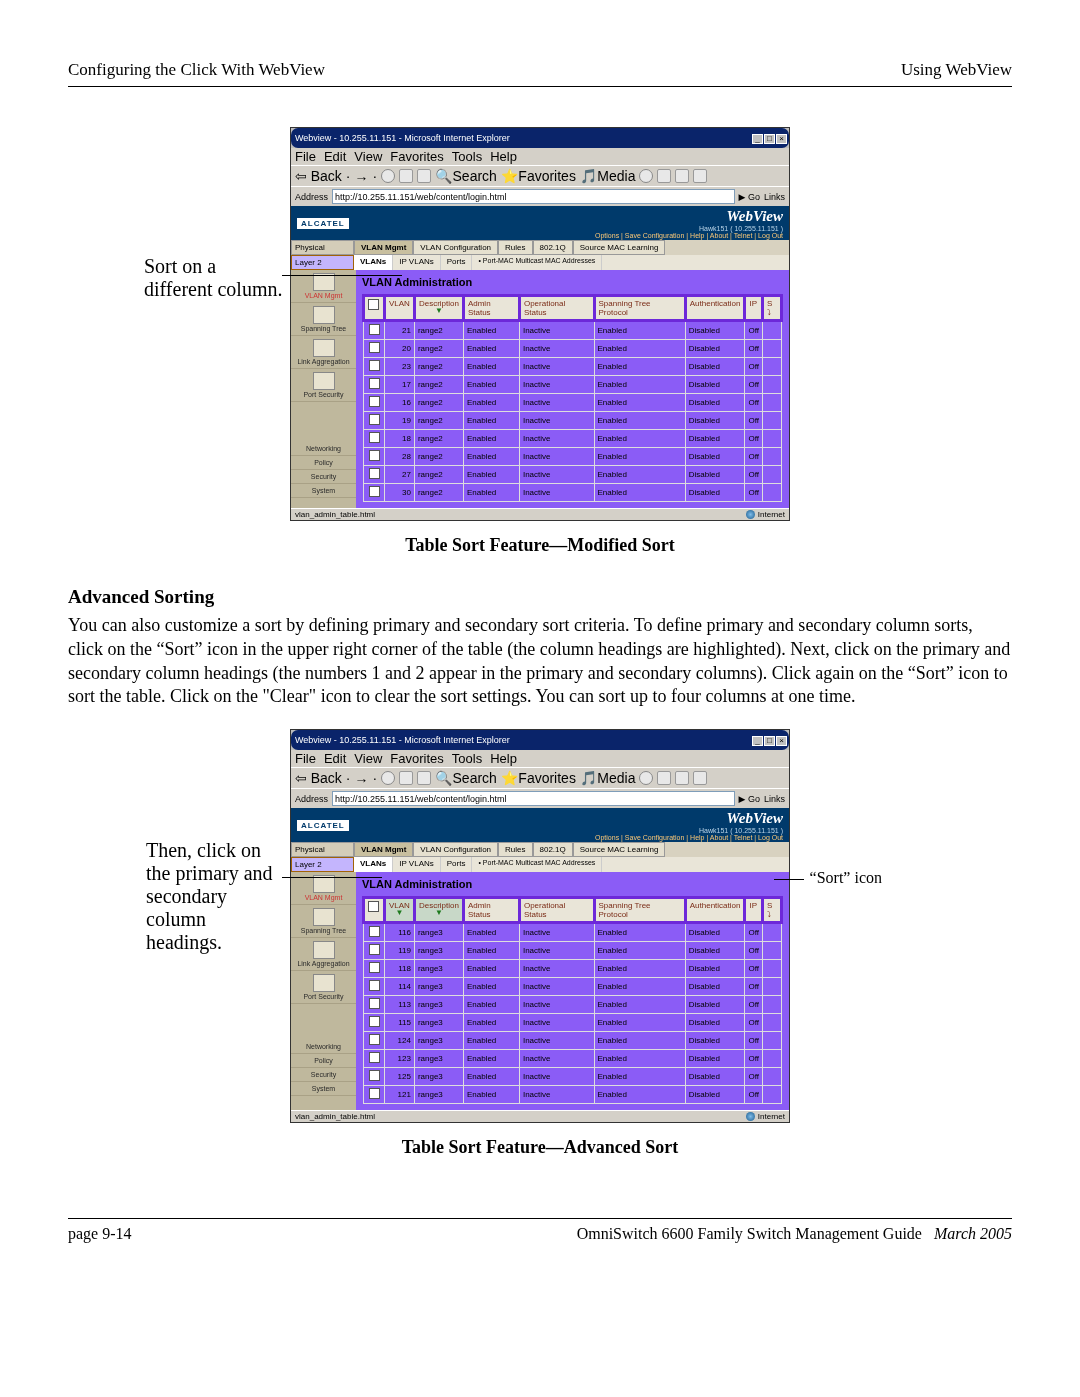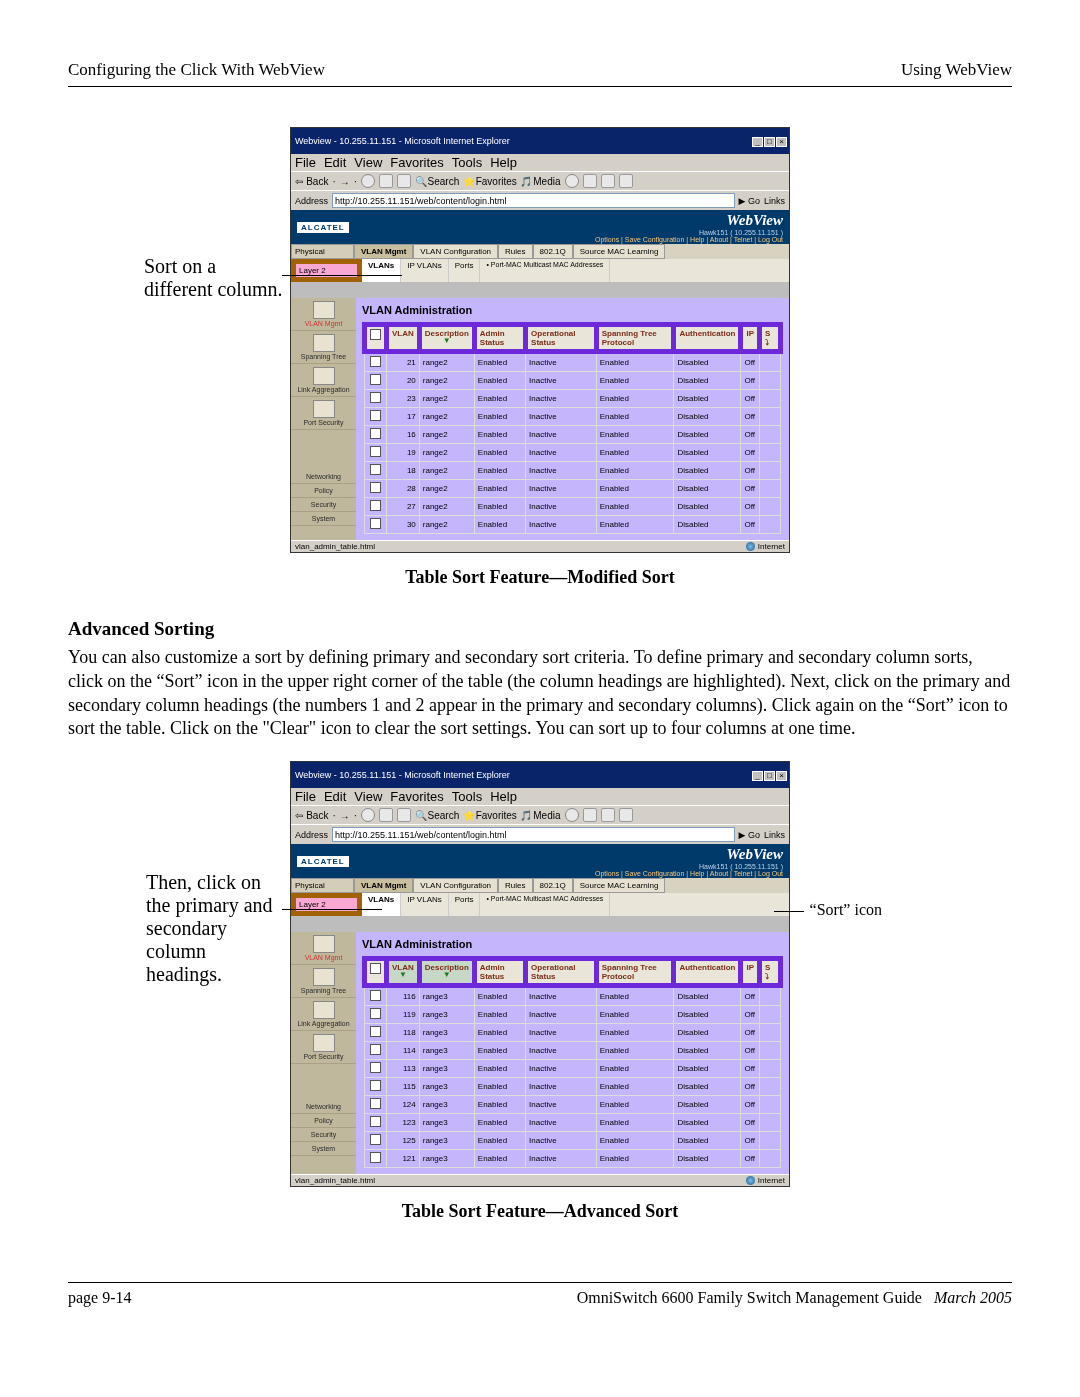--- a/index.html
+++ b/index.html
@@ -55,23 +55,24 @@
     font-family: Tahoma, Arial, sans-serif;
     font-size: 9px;
     color: #000;
   }
   .ie-title {
     background: linear-gradient(#0a246a,#0a246a);
     color: #fff;
     display: flex;
     align-items: center;
     justify-content: space-between;
-    height: 26px;
+    height: 20px;
     padding: 0 2px 0 4px;
     font-size: 9px;
+    border-radius: 7px;
   }
   .ie-title .buttons span {
     display:inline-block;
     width:11px; height:10px;
     background:#c0c0c0;
     border:1px solid #fff;
     box-sizing:border-box;
     margin-left:1px;
     font-size:8px;
     line-height:8px;
@@ -82,21 +83,21 @@
     background: #d4d0c8;
     padding: 1px 4px;
     font-size: 13px;
     display:flex;
     gap:8px;
   }
   .ie-toolbar {
     background: #d4d0c8;
     border-top:1px solid #fff;
     padding: 2px 4px;
-    font-size: 10px;
+    font-size: 14px;
     display:flex;
     align-items:center;
     gap:4px;
   }
   .tb-icon {
     display:inline-block;
     width:12px;height:12px;
     border:1px solid #999;
     border-radius:2px;
     background:#e8e8e8;
@@ -180,34 +181,33 @@
     background:#c8bf9f;
     font-weight:bold;
   }
   .subtabbar {
     display:flex;
     background:#e9e5d8;
     font-size:8px;
   }
   .subtabbar .v-label {
     width:55px;
-    background:#f9a8d4;
-    border:5px solid #a16207;
+    background:#c4b5fd;
+    border:1px solid #a16207;
     padding:2px 3px;
   }
   .subtabbar .sub {
     padding:2px 6px;
     border-right:1px solid #ccc;
   }
   .subtabbar .sub.active { background:#fff; font-weight:bold;}
   .content-area {
     display:flex;
-    background:#c4b5fd;
+    background:#8b5cf6;
     min-height:210px;
-    margin-top:16px;
   }
   .left-nav {
     width:65px;
     background:#bfb89d;
     color:#2a2a2a;
     font-size:7px;
     text-align:center;
   }
   .left-nav .item {
     padding:3px 2px;
@@ -233,23 +233,23 @@
     margin-bottom:6px;
   }
   table.vlan-table {
     border-collapse:collapse;
     width:100%;
     font-size:8px;
   }
   table.vlan-table th {
     background:#e9e5d8;
     color:#7a2c17;
-    font-weight:bold;
+    font-weight:normal;
     padding:2px 3px;
-    border:5px solid #6d28d9;
+    border:3px solid #6d28d9;
     text-align:left;
     vertical-align:top;
   }
   table.vlan-table th .sort-arrow {
     display:block;
     font-size:8px;
     color:#1d7a1d;
     text-align:center;
     line-height:6px;
   }

